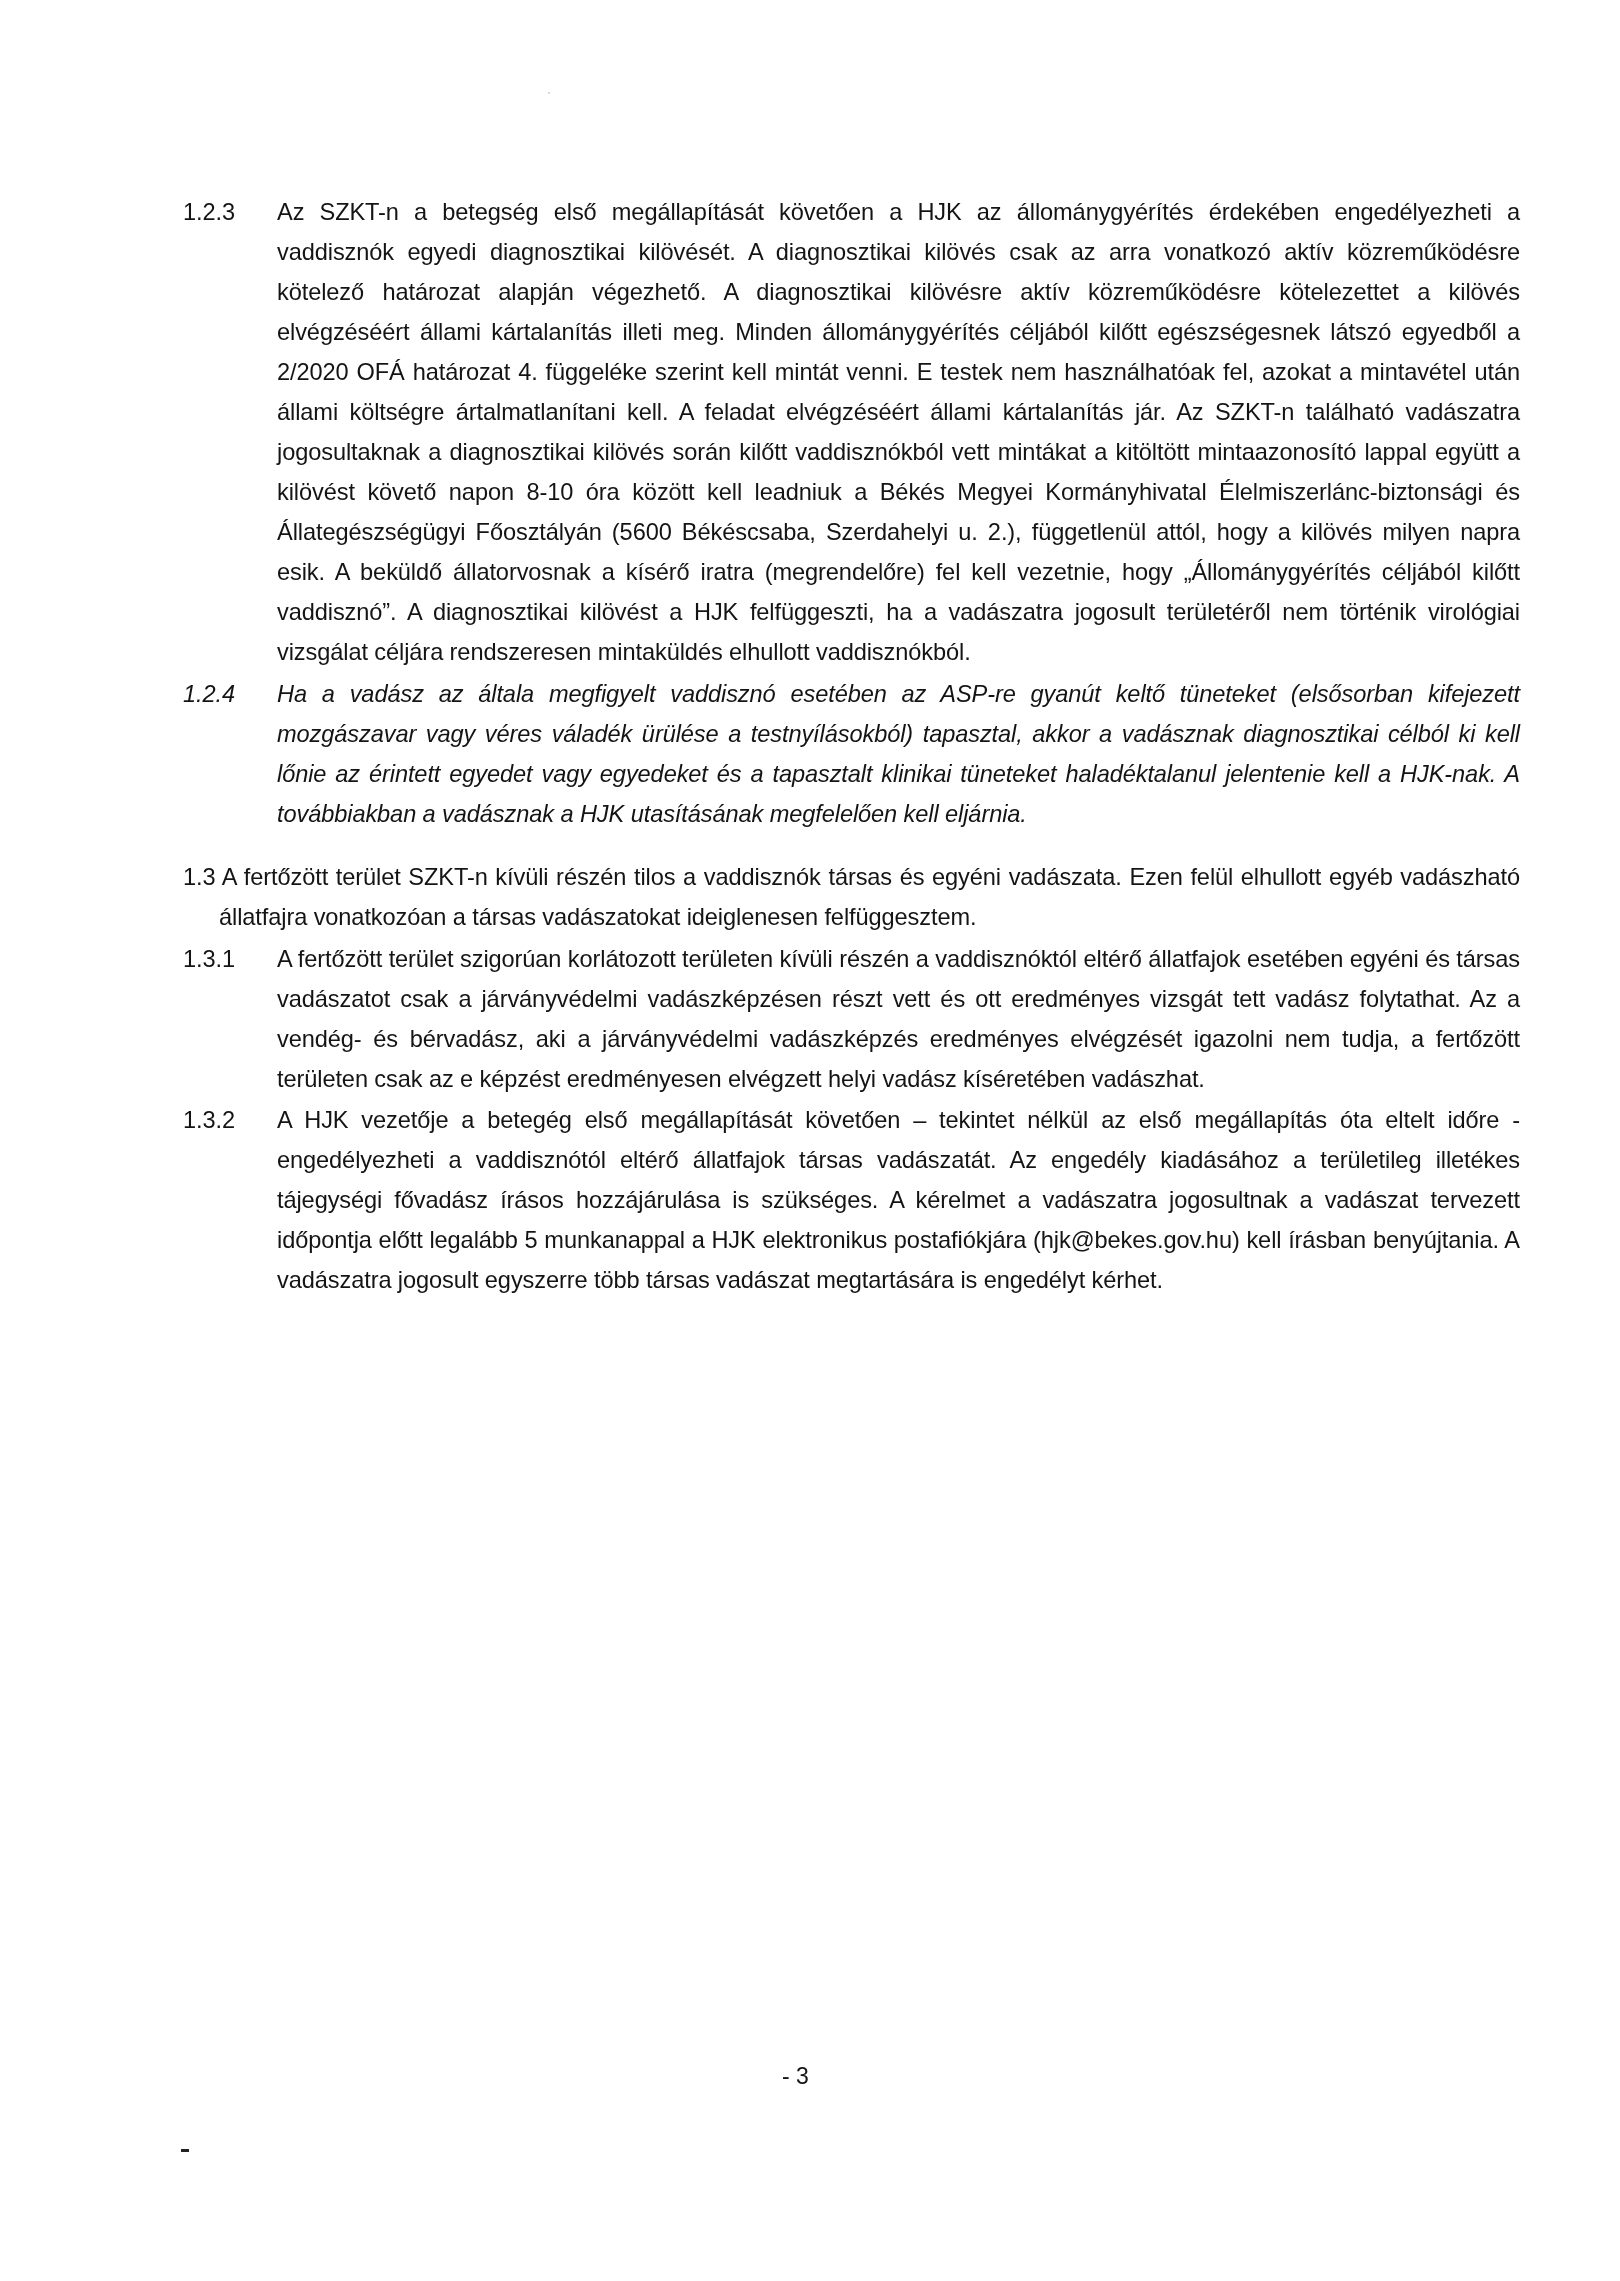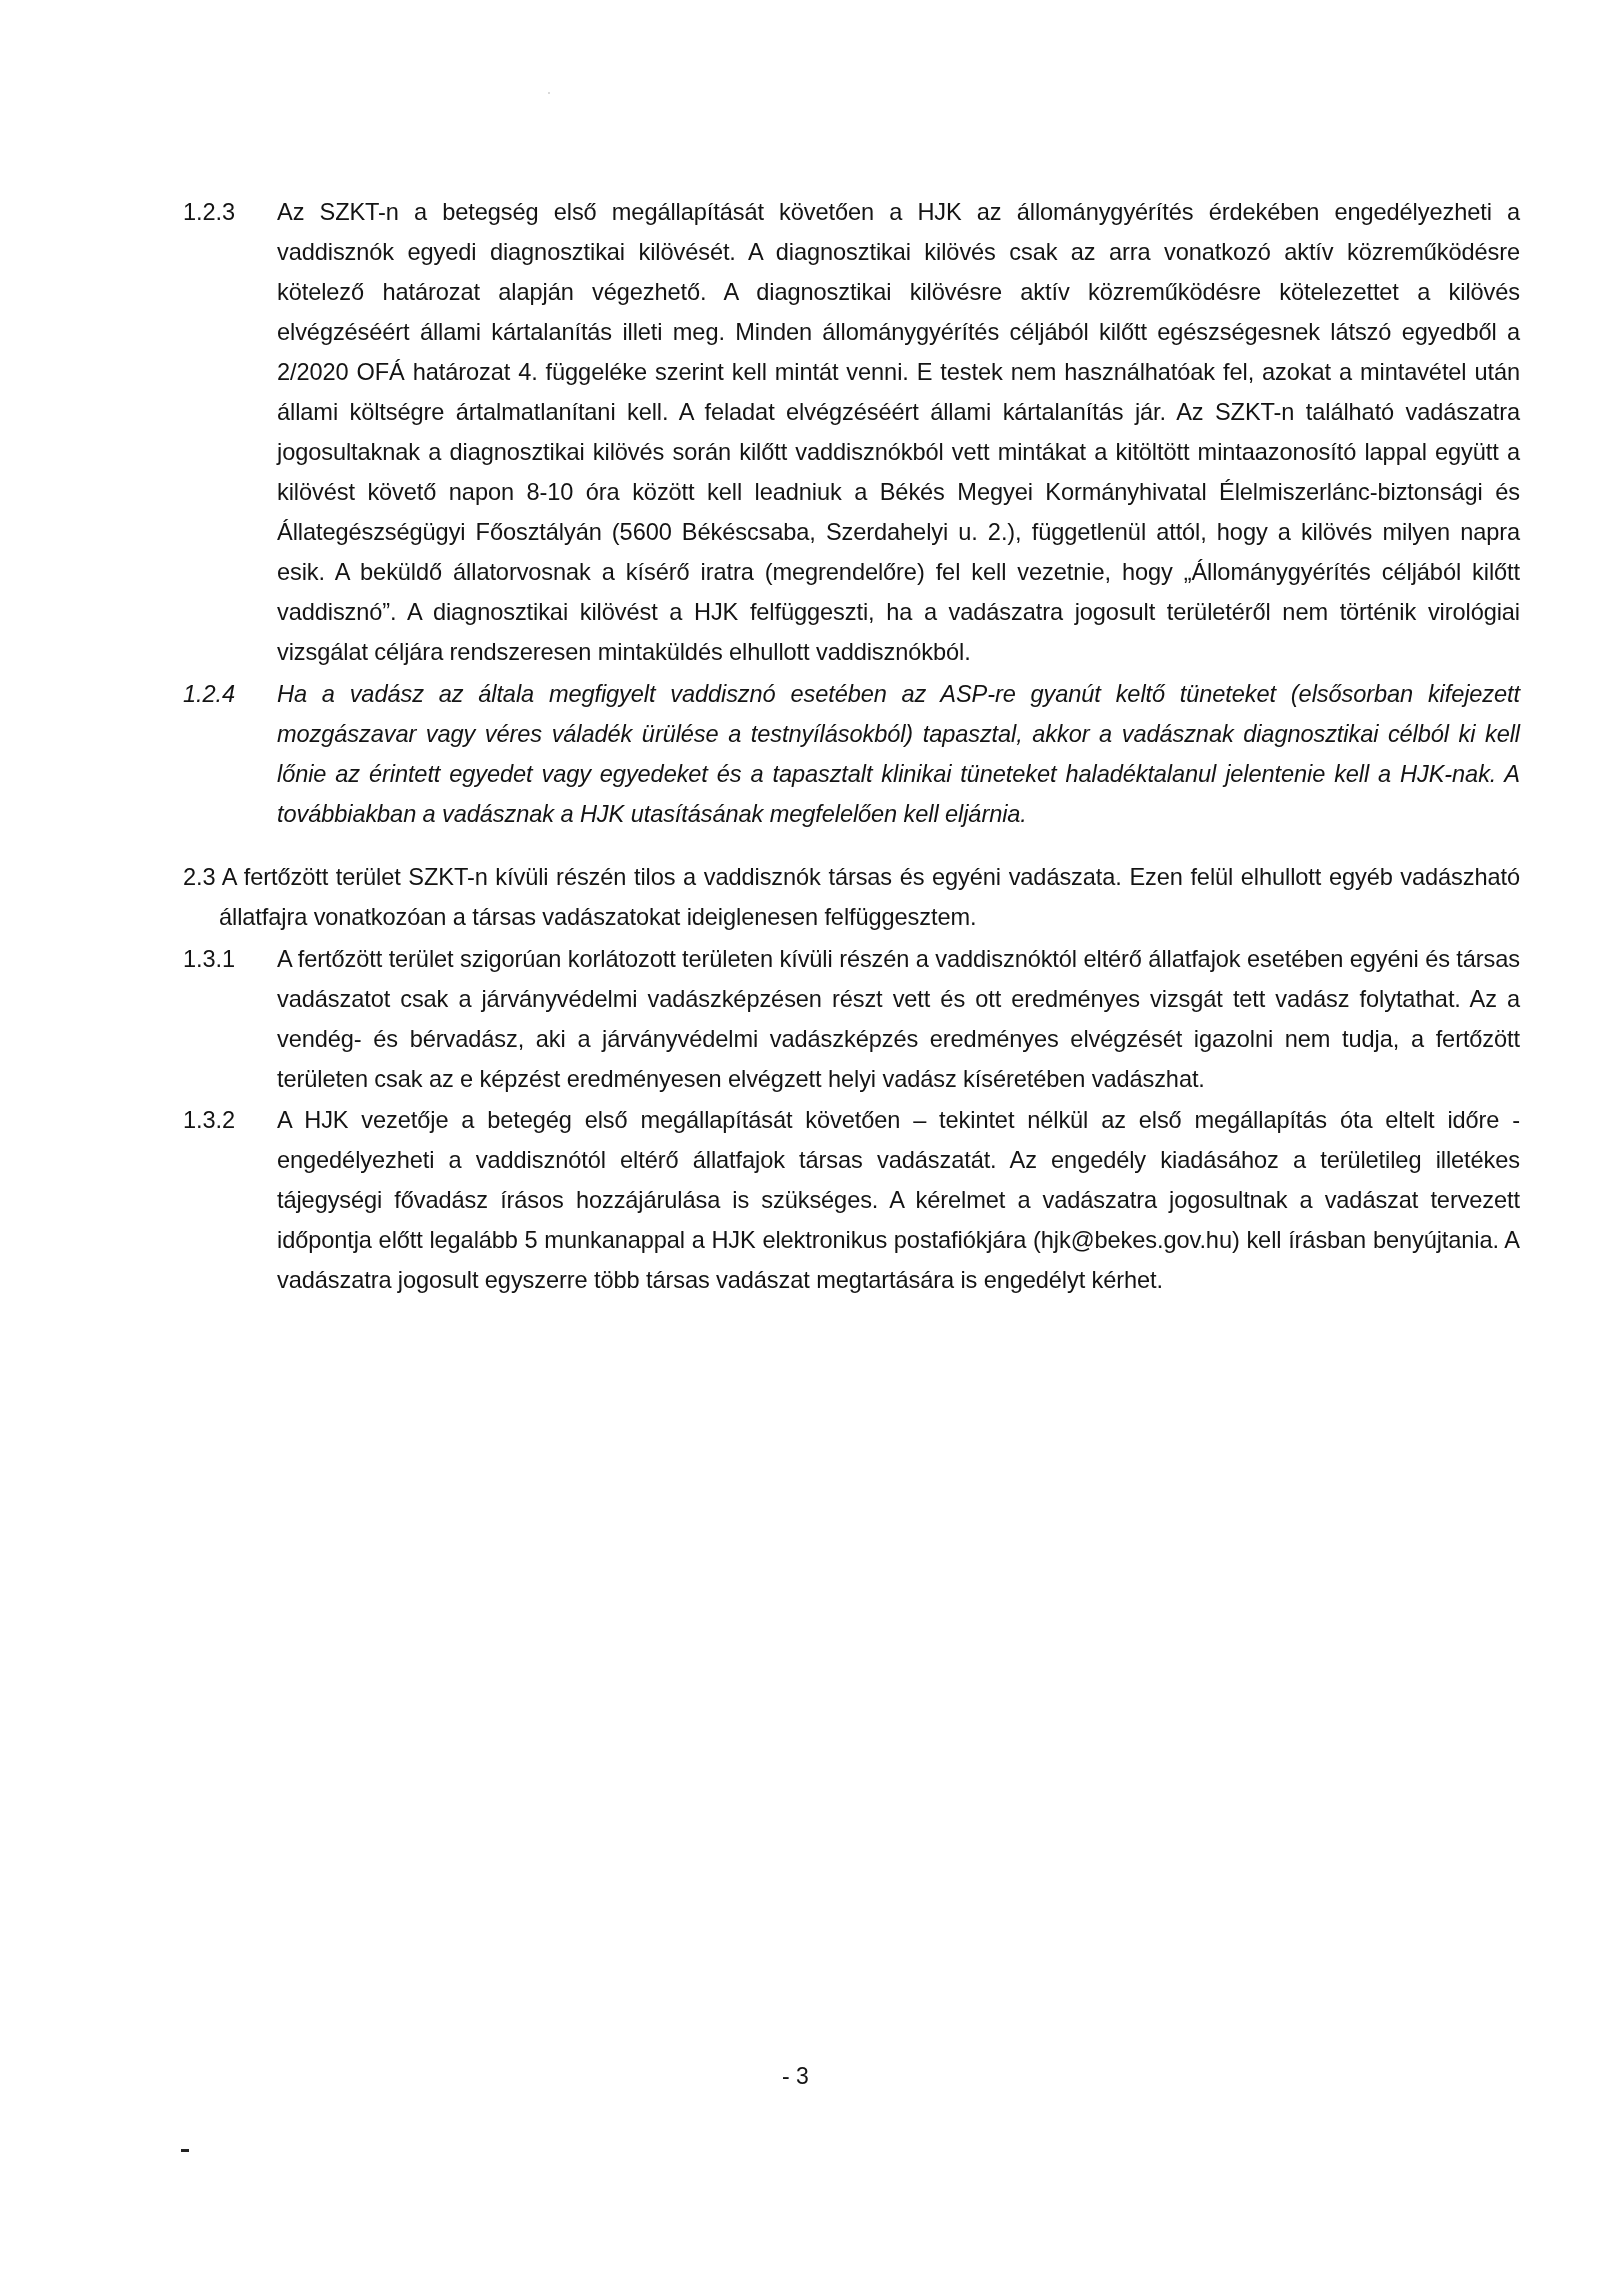--- a/index.html
+++ b/index.html
@@ -84,21 +84,21 @@
       <span class="text">Az SZKT-n a betegség első megállapítását követően a HJK az állománygyérítés érdekében engedélyezheti a vaddisznók egyedi diagnosztikai kilövését. A diagnosztikai kilövés csak az arra vonatkozó aktív közreműködésre kötelező határozat alapján végezhető. A diagnosztikai kilövésre aktív közreműködésre kötelezettet a kilövés elvégzéséért állami kártalanítás illeti meg. Minden állománygyérítés céljából kilőtt egészségesnek látszó egyedből a 2/2020 OFÁ határozat 4. függeléke szerint kell mintát venni. E testek nem használhatóak fel, azokat a mintavétel után állami költségre ártalmatlanítani kell. A feladat elvégzéséért állami kártalanítás jár. Az SZKT-n található vadászatra jogosultaknak a diagnosztikai kilövés során kilőtt vaddisznókból vett mintákat a kitöltött mintaazonosító lappal együtt a kilövést követő napon 8-10 óra között kell leadniuk a Békés Megyei Kormányhivatal Élelmiszerlánc-biztonsági és Állategészségügyi Főosztályán (5600 Békéscsaba, Szerdahelyi u. 2.), függetlenül attól, hogy a kilövés milyen napra esik. A beküldő állatorvosnak a kísérő iratra (megrendelőre) fel kell vezetnie, hogy „Állománygyérítés céljából kilőtt vaddisznó”. A diagnosztikai kilövést a HJK felfüggeszti, ha a vadászatra jogosult területéről nem történik virológiai vizsgálat céljára rendszeresen mintaküldés elhullott vaddisznókból.</span>
     </div>
 
     <div class="item" style="margin-top:1.8px;font-style:italic;">
       <span class="num">1.2.4</span>
       <span class="text">Ha a vadász az általa megfigyelt vaddisznó esetében az ASP-re gyanút keltő tüneteket (elsősorban kifejezett mozgászavar vagy véres váladék ürülése a testnyílásokból) tapasztal, akkor a vadásznak diagnosztikai célból ki kell lőnie az érintett egyedet vagy egyedeket és a tapasztalt klinikai tüneteket haladéktalanul jelentenie kell a HJK-nak. A továbbiakban a vadásznak a HJK utasításának megfelelően kell eljárnia.</span>
     </div>
 
     <div class="item" style="margin-top:23px; padding-left:0;">
       <span style="display:block; padding-left:36px; text-indent:-36px;">
-        <span>2.3</span>
+        <span>1.3</span>
         <span>A fertőzött terület SZKT-n kívüli részén tilos a vaddisznók társas és egyéni vadászata. Ezen felül elhullott egyéb vadászható állatfajra vonatkozóan a társas vadászatokat ideiglenesen felfüggesztem.</span>
       </span>
     </div>
 
     <div class="item sub3" style="margin-top:1.8px;">
       <span class="num">1.3.1</span>
       <span class="text" style="margin-left:94px;">A fertőzött terület szigorúan korlátozott területen kívüli részén a vaddisznóktól eltérő állatfajok esetében egyéni és társas vadászatot csak a járványvédelmi vadászképzésen részt vett és ott eredményes vizsgát tett vadász folytathat. Az a vendég- és bérvadász, aki a járványvédelmi vadászképzés eredményes elvégzését igazolni nem tudja, a fertőzött területen csak az e képzést eredményesen elvégzett helyi vadász kíséretében vadászhat.</span>
     </div>
 
     <div class="item sub3" style="margin-top:1.8px;">

